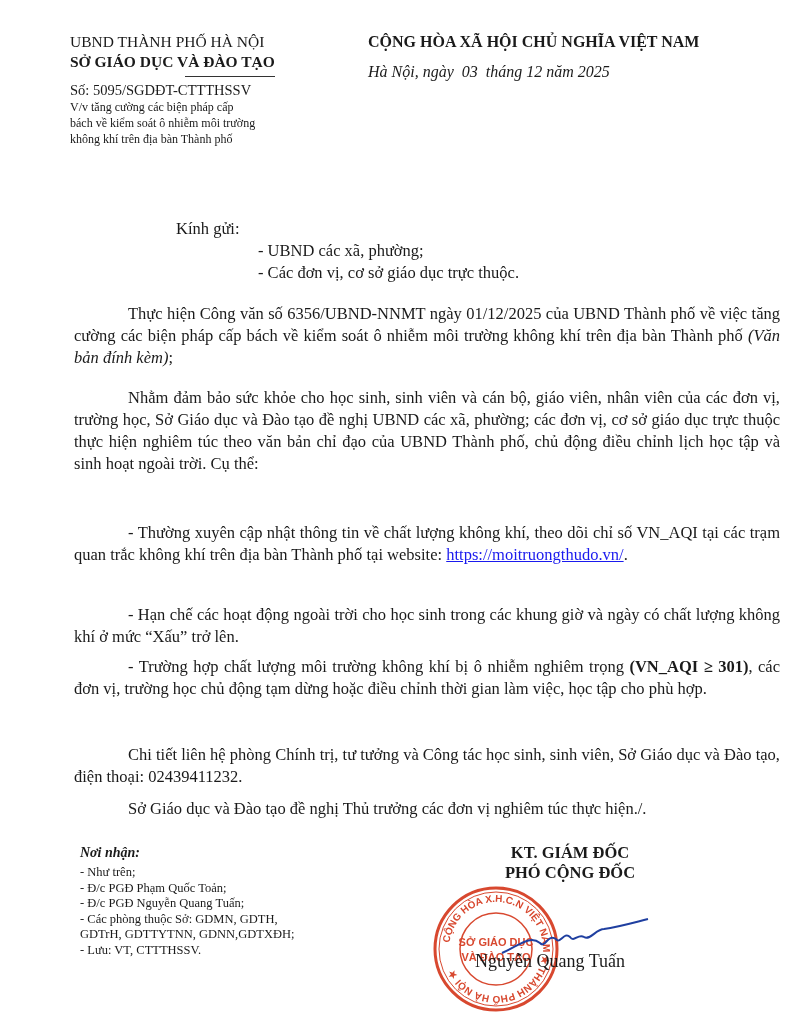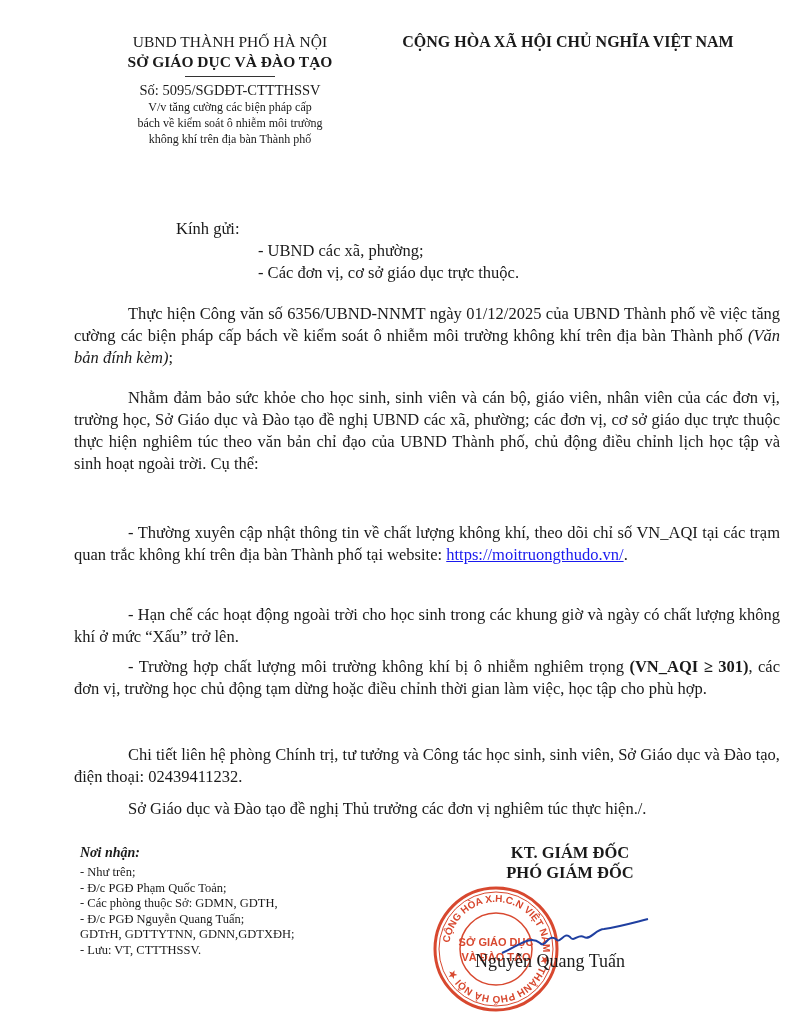--- a/index.html
+++ b/index.html
@@ -1,19 +1,19 @@
 <!DOCTYPE html>
 <html><head>
 <meta charset="utf-8">
 <style>
   html, body { margin:0; padding:0; background:#ffffff; }
   body { width:806px; height:1019px; position:relative; overflow:hidden;
          font-family:"Liberation Serif", "DejaVu Serif", serif; color:#1a1a1a; }
   .abs { position:absolute; }
-  .center { text-align:center; }
+  .center { text-align:left; }
   .hdr-left { left:70px; top:32px; width:320px; font-size:15.5px; line-height:20px; }
   .hdr-right { left:368px; top:32px; width:400px; font-size:16px; line-height:20px; }
   .bold { font-weight:bold; }
   .uline-text { text-decoration:underline; text-underline-offset:2px; }
   .rule { height:1px; background:#333; margin:4px auto 4px; }
   .small { font-size:12px; line-height:16px; }
   .italic { font-style:italic; }
   .body-text { font-size:16.5px; line-height:22px; text-align:justify;margin-top:8px; }
   .para { position:absolute; left:74px; width:706px; }
   .indent { text-indent:54px; }
@@ -32,20 +32,21 @@
   <div class="bold">SỞ GIÁO DỤC VÀ ĐÀO TẠO</div>
   <div class="rule" style="width:90px"></div>
   <div style="font-size:14.5px;line-height:18px">Số: 5095/SGDĐT-CTTTHSSV</div>
   <div class="small">V/v tăng cường các biện pháp cấp</div>
   <div class="small">bách về kiểm soát ô nhiễm môi trường</div>
   <div class="small">không khí trên địa bàn Thành phố</div>
 </div>
 
 <div class="abs hdr-right center">
   <div class="bold">CỘNG HÒA XÃ HỘI CHỦ NGHĨA VIỆT NAM</div>
+  <div class="italic" style="margin-top:10px;white-space:pre">Hà Nội, ngày  03  tháng 12 năm 2025</div>
 </div>
 
 <div class="abs body-text" style="left:176px;top:210px;">Kính gửi:</div>
 <div class="abs body-text" style="left:258px;top:232px;">- UBND các xã, phường;</div>
 <div class="abs body-text" style="left:258px;top:254px;">- Các đơn vị, cơ sở giáo dục trực thuộc.</div>
 
 <div class="para body-text indent" style="top:295px;">
   <span>Thực hiện Công văn số 6356/UBND-NNMT ngày 01/12/2025 của UBND Thành phố về việc tăng cường các biện pháp cấp bách về kiểm soát ô nhiễm môi trường không khí trên địa bàn Thành phố </span><span class="italic">(Văn bản đính kèm)</span><span>;</span>
 </div>
 
@@ -62,29 +63,29 @@
 </div>
 
 <div class="para body-text indent" style="top:736px;">Chi tiết liên hệ phòng Chính trị, tư tưởng và Công tác học sinh, sinh viên, Sở Giáo dục và Đào tạo, điện thoại: 02439411232.</div>
 
 <div class="para body-text indent" style="top:790px;">Sở Giáo dục và Đào tạo đề nghị Thủ trưởng các đơn vị nghiêm túc thực hiện./.</div>
 
 <div class="abs recip-title">Nơi nhận:</div>
 <div class="abs recip-list">
   <div>- Như trên;</div>
   <div>- Đ/c PGĐ Phạm Quốc Toản;</div>
+  <div>- Đ/c PGĐ Nguyễn Quang Tuấn;</div>
   <div>- Các phòng thuộc Sở: GDMN, GDTH,</div>
-  <div>- Đ/c PGĐ Nguyễn Quang Tuấn;</div>
   <div>GDTrH, GDTTYTNN, GDNN,GDTXĐH;</div>
   <div>- Lưu: VT, CTTTHSSV.</div>
 </div>
 
 <div class="abs sign-block">
   <div>KT. GIÁM ĐỐC</div>
-  <div>PHÓ GIÁM ĐỐC</div>
+  <div>PHÓ CỘNG ĐỐC</div>
 </div>
 
 <svg class="abs stamp" viewBox="0 0 128 128">
   <circle cx="64" cy="64" r="61" fill="none" stroke="#d8482f" stroke-width="3"></circle>
   <circle cx="64" cy="64" r="57" fill="none" stroke="#d8482f" stroke-width="1"></circle>
   <circle cx="64" cy="64" r="36" fill="none" stroke="#d8482f" stroke-width="1.5"></circle>
   <defs>
     <path id="ring" d="M 64 64 m -47 0 a 47 47 0 1 1 94 0 a 47 47 0 1 1 -94 0"></path>
   </defs>
   <text font-family="Liberation Sans, sans-serif" font-size="10" font-weight="bold" fill="#d8482f">

